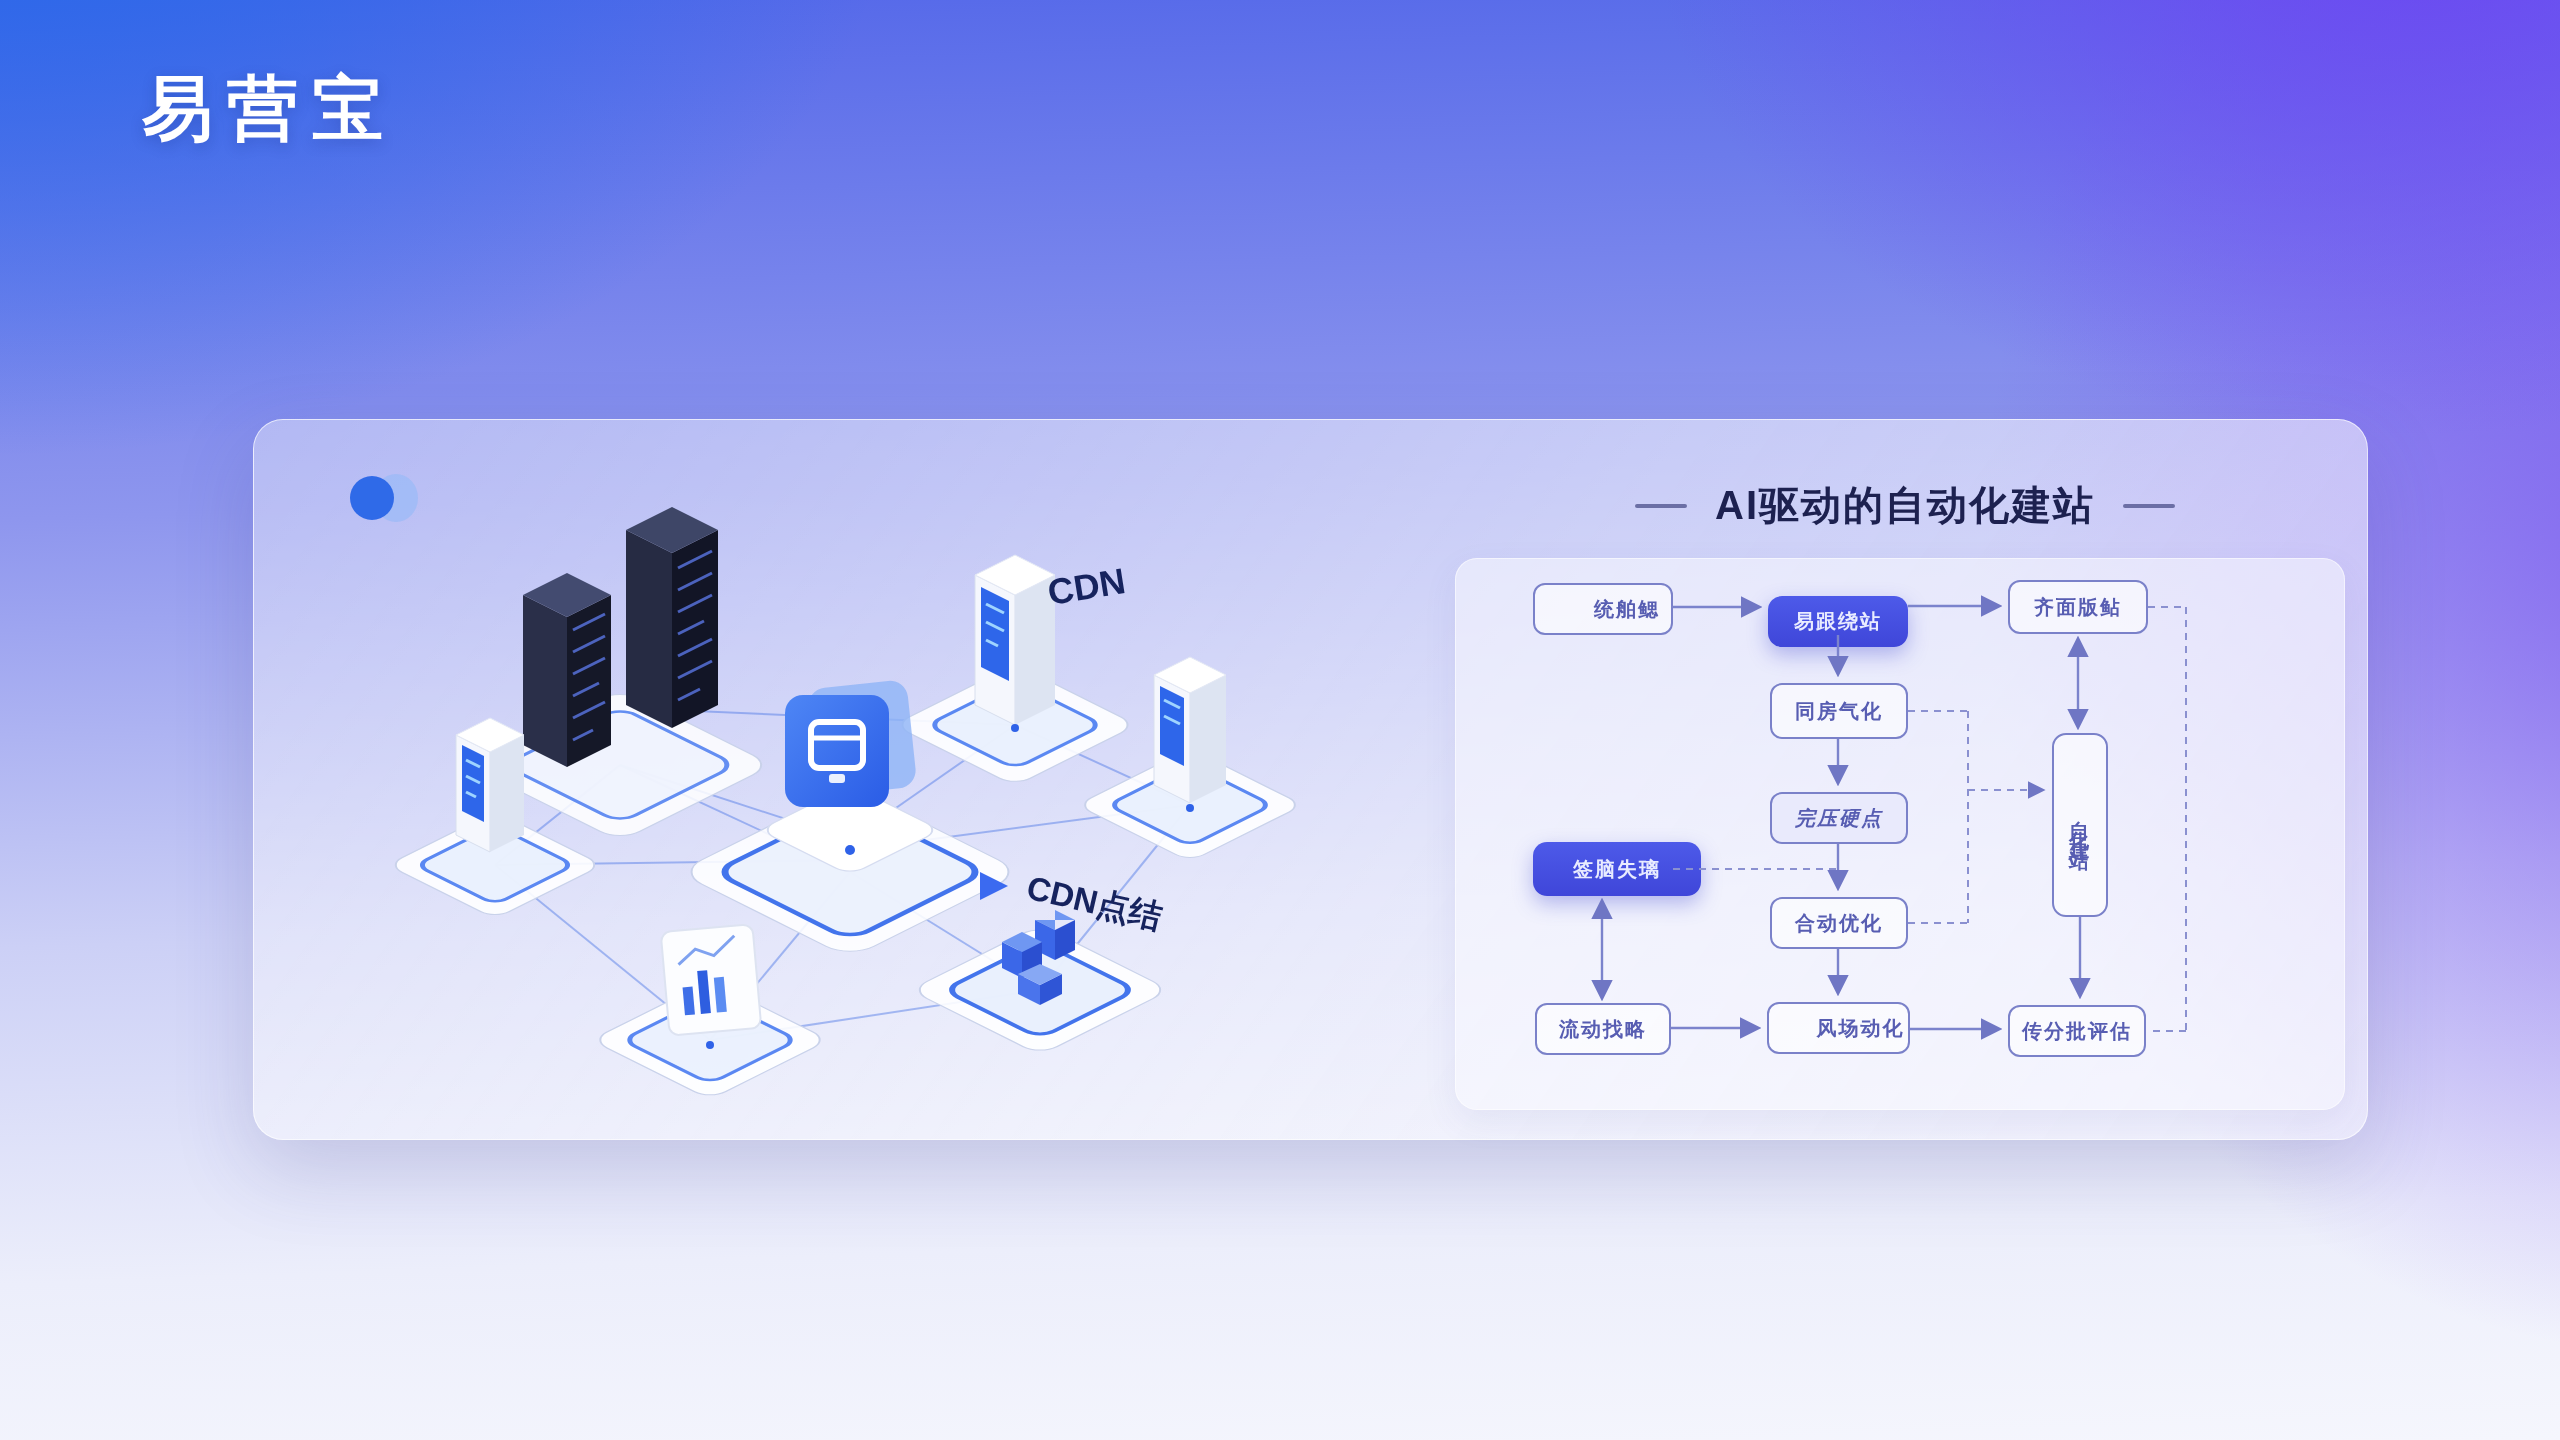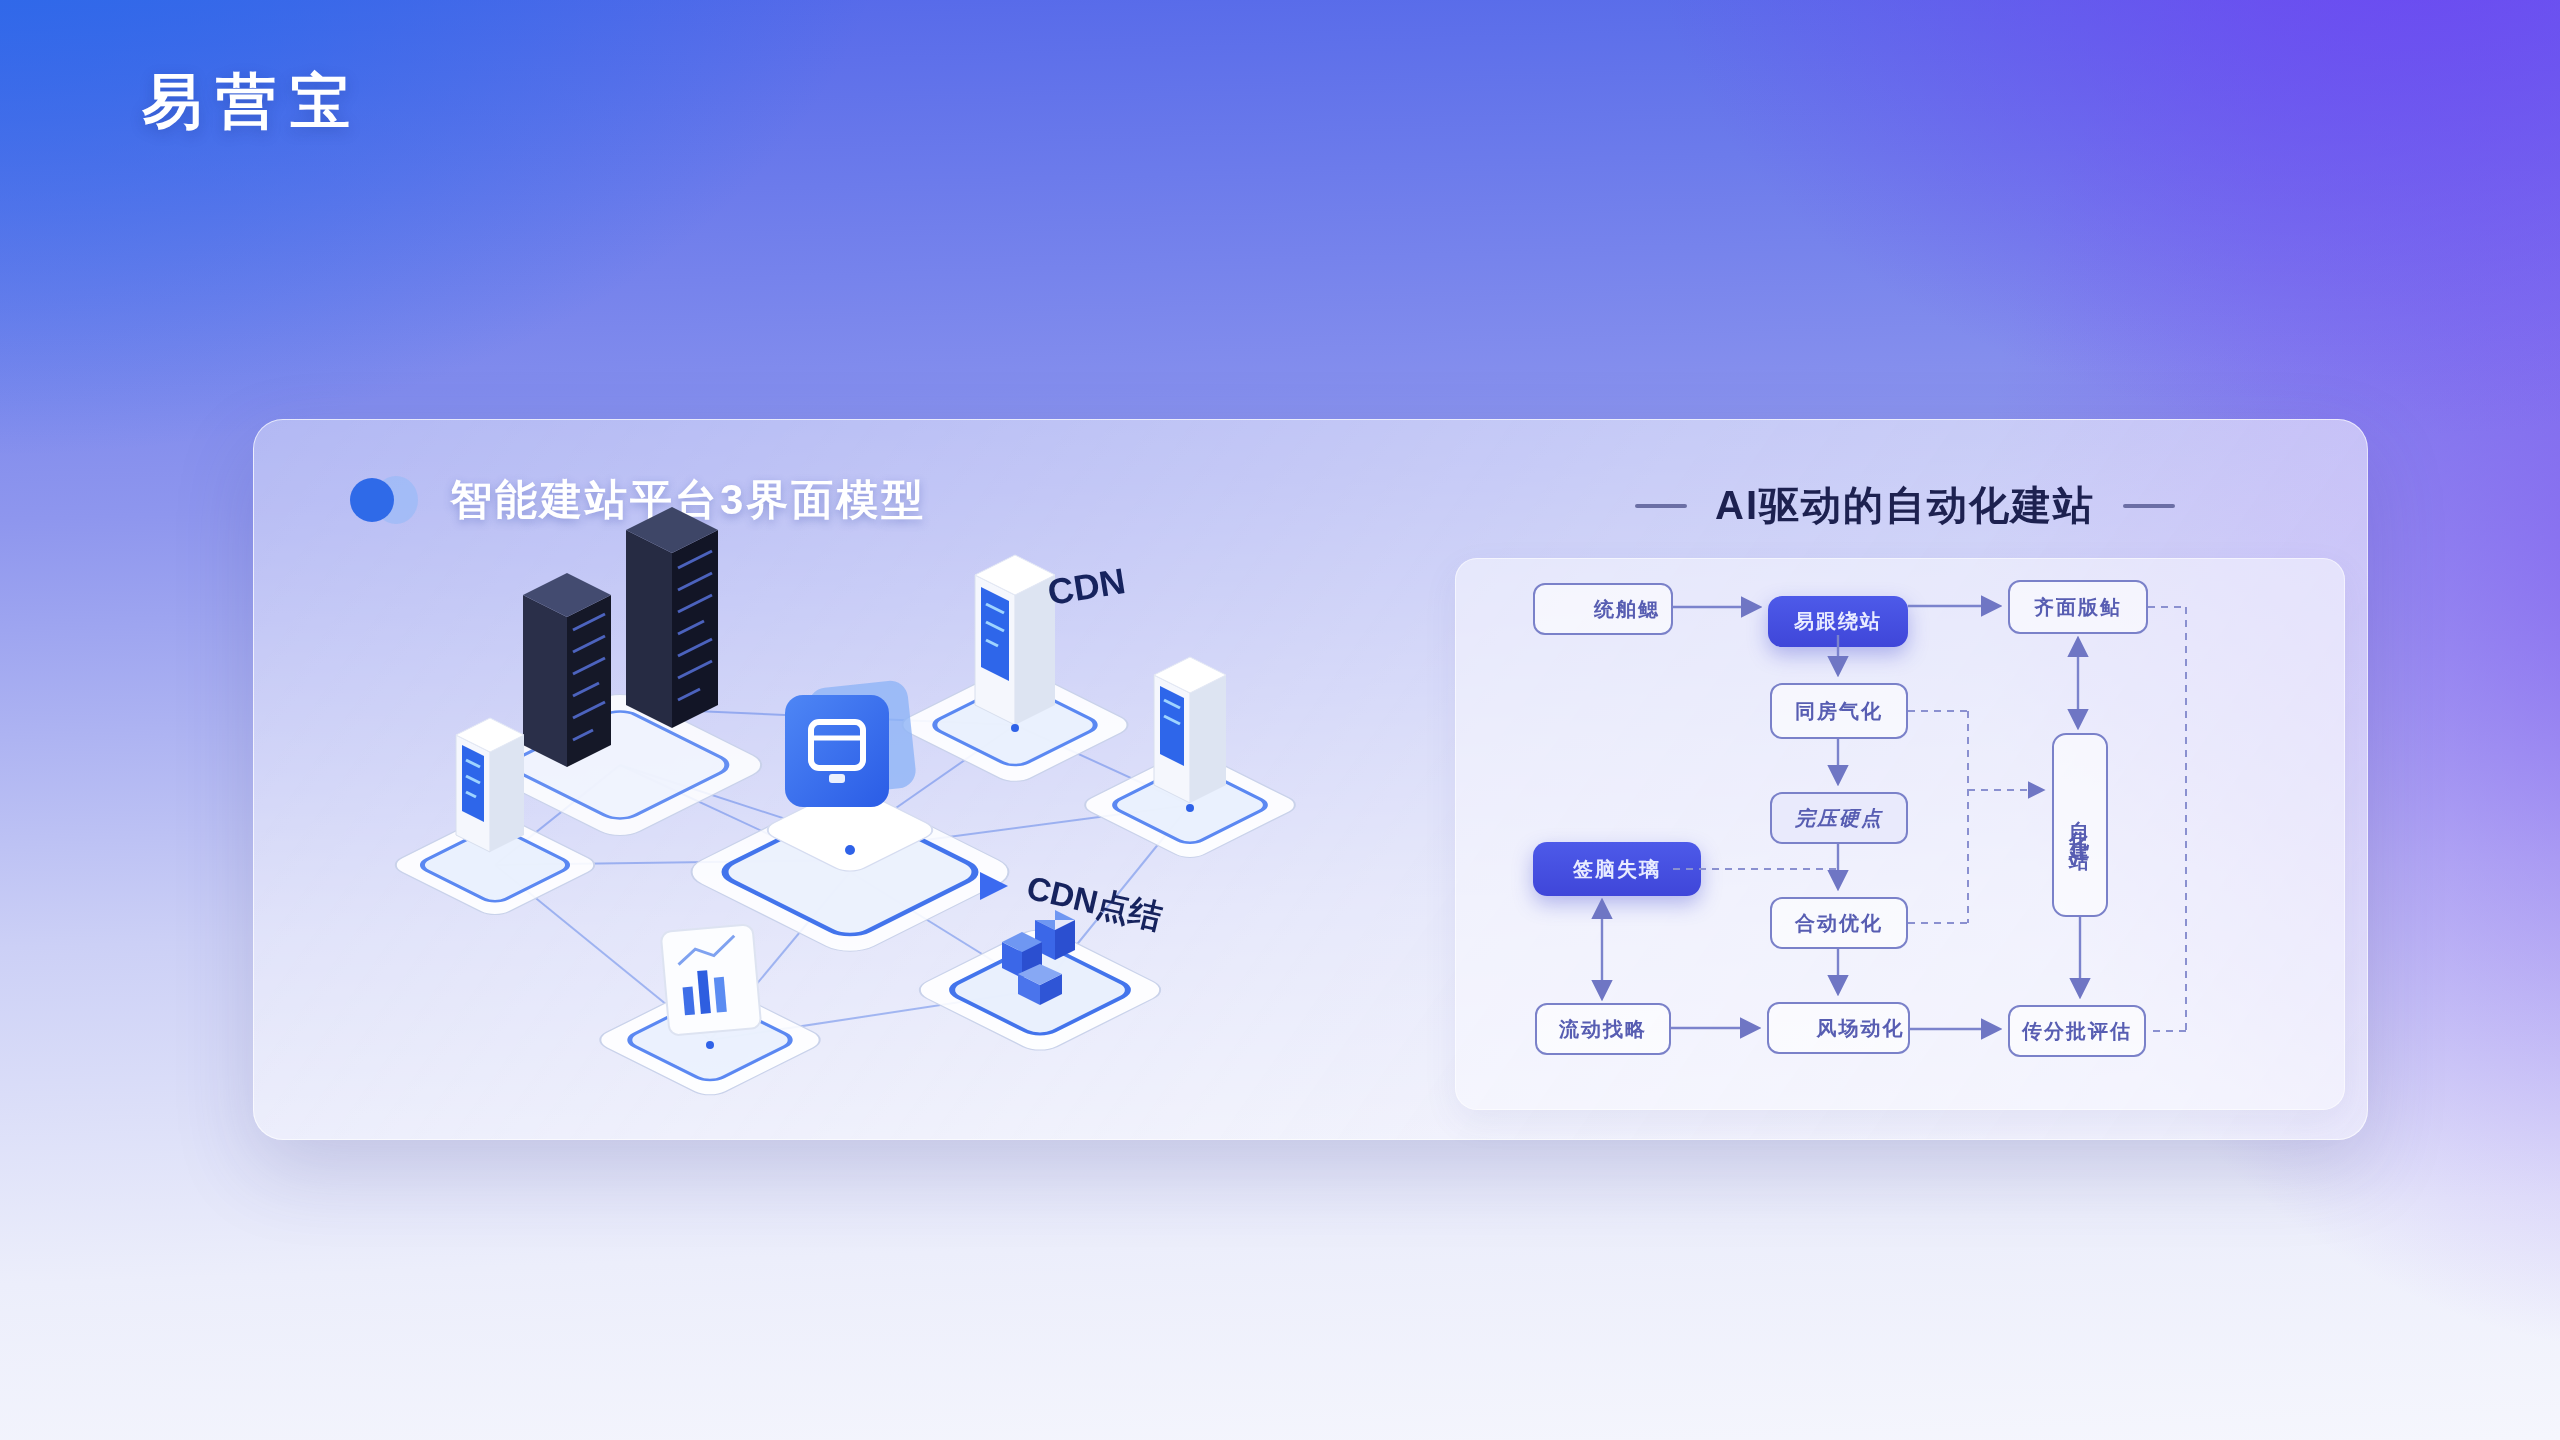--- a/index.html
+++ b/index.html
@@ -10,21 +10,21 @@
       radial-gradient(1300px 900px at 94% -6%, rgba(109,70,242,.95) 0%, rgba(109,70,242,0) 58%),
       radial-gradient(1500px 1000px at 0% -10%, rgba(36,104,233,.98) 0%, rgba(36,104,233,0) 60%),
       radial-gradient(1100px 1300px at 104% 38%, rgba(126,86,240,.75) 0%, rgba(126,86,240,0) 62%),
       linear-gradient(178deg, #5468e9 0%, #8e96ee 34%, #ccd0f6 62%, #eceefb 84%, #f5f6fd 100%);
   }
   .stage { position:relative; width:2560px; height:1440px; }
 
   
   .page-title {
     position:absolute; left:142px; top:62px;
-    font-size:60px; font-weight:900; color:#ffffff; letter-spacing:14px;
+    font-size:71px; font-weight:900; color:#ffffff; letter-spacing:14px;
     text-shadow:0 4px 14px rgba(20,40,120,.25);
   }
 
   
   .card {
     position:absolute; left:253px; top:419px; width:2115px; height:721px;
     border-radius:30px;
     background:linear-gradient(125deg, rgba(255,255,255,.38) 0%, rgba(255,255,255,.52) 55%, rgba(244,243,253,.6) 100%);
     border:1px solid rgba(255,255,255,.65);
     box-shadow:0 30px 80px rgba(60,60,140,.18);
@@ -96,21 +96,20 @@
 
   <div class="page-title">易营宝</div>
 
   <div class="card"></div>
 
   <div class="left-heading">
     <div class="logo-icon">
       <span class="dot-b"></span>
       <span class="dot-a"></span>
     </div>
-    <div class="txt">智能建站平台3界面模型</div>
   </div>
 
   <div class="right-heading">
     <span class="dash"></span>
     <span class="txt">AI驱动的自动化建站</span>
     <span class="dash"></span>
   </div>
 
   <svg class="illo" viewBox="0 0 1150 620">
     <defs>

